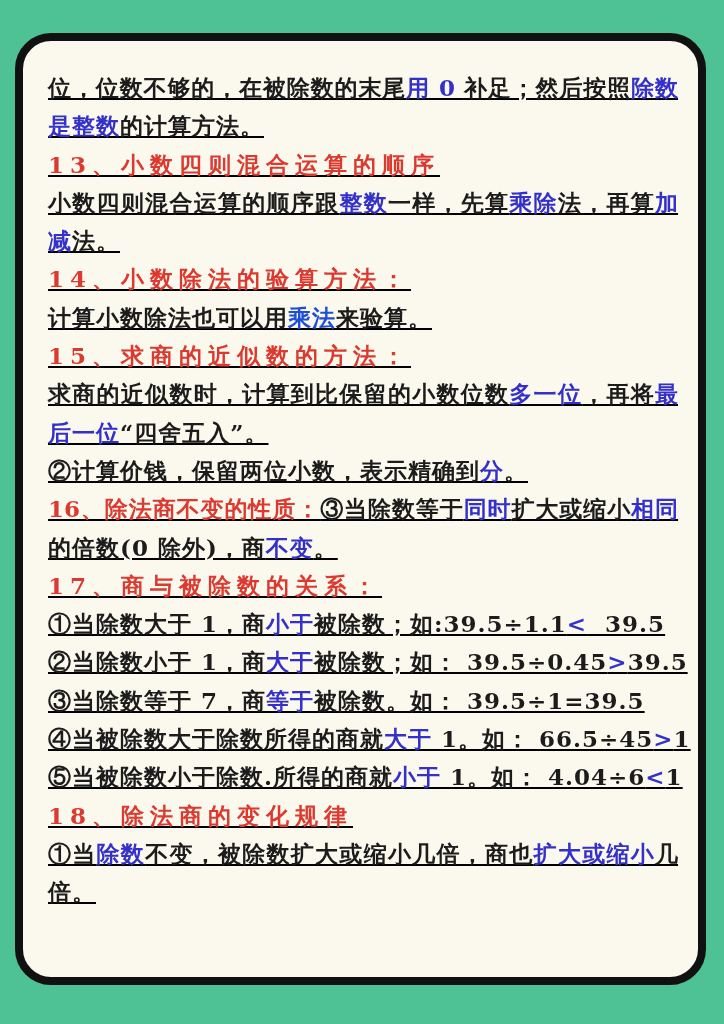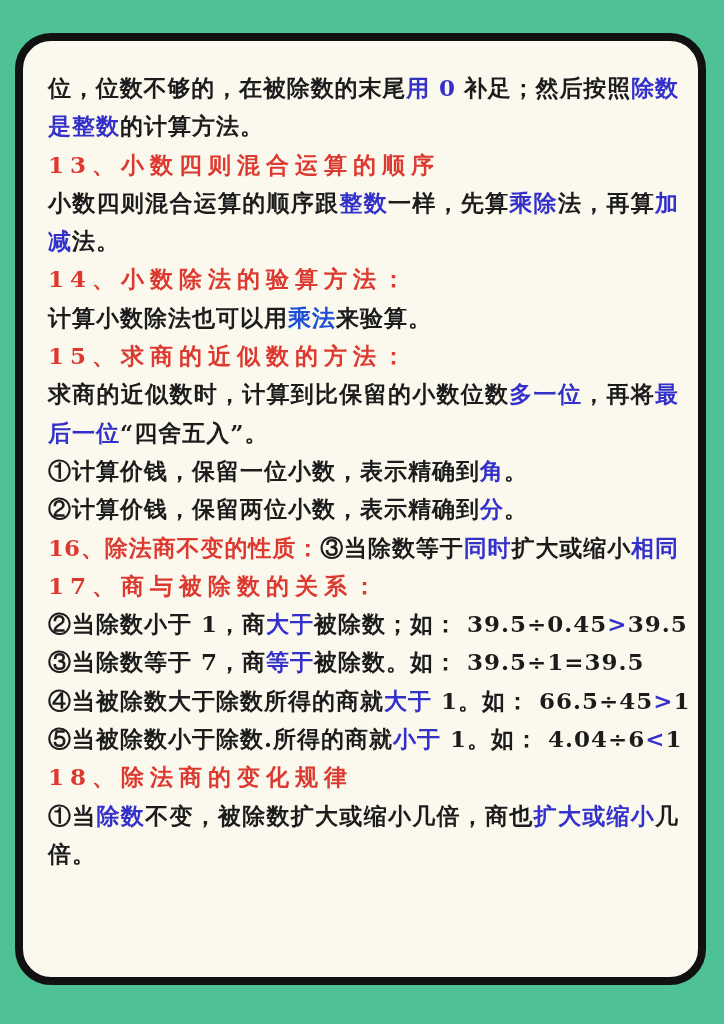--- a/index.html
+++ b/index.html
@@ -37,36 +37,37 @@
     text-align-last: justify;
   }
   .line.heading {
     letter-spacing: 6px;
   }
   .seg { font-weight: bold; }
 </style>
 </head>
 <body style="background: rgb(78, 193, 149);">
 
-<div class="card" style="background: rgb(251, 248, 238); border-color: rgb(17, 17, 17);">
+<div class="card" style="background: rgb(251, 248, 238); border-color: rgb(17, 17, 17); text-decoration: underline;">
   <div class="content">
       <div class="line just"><span class="seg" style="color: rgb(28, 28, 28);">位，位数不够的，在被除数的末尾</span><span class="seg" style="color: rgb(51, 49, 201);">用 0 </span><span class="seg" style="color: rgb(28, 28, 28);">补足；然后按照</span><span class="seg" style="color: rgb(51, 49, 201);">除数</span></div>
       <div class="line"><span class="seg" style="color: rgb(51, 49, 201);">是整数</span><span class="seg" style="color: rgb(28, 28, 28);">的计算方法。</span></div>
       <div class="line heading"><span class="seg" style="color: rgb(220, 58, 48);">13、小数四则混合运算的顺序</span></div>
       <div class="line just"><span class="seg" style="color: rgb(28, 28, 28);">小数四则混合运算的顺序跟</span><span class="seg" style="color: rgb(51, 49, 201);">整数</span><span class="seg" style="color: rgb(28, 28, 28);">一样，先算</span><span class="seg" style="color: rgb(51, 49, 201);">乘除</span><span class="seg" style="color: rgb(28, 28, 28);">法，再算</span><span class="seg" style="color: rgb(51, 49, 201);">加</span></div>
       <div class="line"><span class="seg" style="color: rgb(51, 49, 201);">减</span><span class="seg" style="color: rgb(28, 28, 28);">法。</span></div>
       <div class="line heading"><span class="seg" style="color: rgb(220, 58, 48);">14、小数除法的验算方法：</span></div>
       <div class="line"><span class="seg" style="color: rgb(28, 28, 28); text-align: right;">计算小数除法也可以用</span><span class="seg" style="color: #1d4ed8;">乘法</span><span class="seg" style="color: rgb(28, 28, 28);">来验算。</span></div>
       <div class="line heading"><span class="seg" style="color: rgb(220, 58, 48);">15、求商的近似数的方法：</span></div>
       <div class="line just"><span class="seg" style="color: rgb(28, 28, 28);">求商的近似数时，计算到比保留的小数位数</span><span class="seg" style="color: rgb(51, 49, 201);">多一位</span><span class="seg" style="color: rgb(28, 28, 28);">，再将</span><span class="seg" style="color: rgb(51, 49, 201);">最</span></div>
       <div class="line"><span class="seg" style="color: rgb(51, 49, 201);">后一位</span><span class="seg" style="color: rgb(28, 28, 28);">“四舍五入”。</span></div>
-      <div class="line"><span class="seg" style="color: rgb(28, 28, 28);">①计算价钱，保留一位小数，表示精确到</span><span class="seg" style="color: rgb(51, 49, 201);">角</span><span class="seg" style="color: rgb(28, 28, 28);">。</span></div>
       <div class="line"><span class="seg" style="color: rgb(28, 28, 28);">②计算价钱，保留两位小数，表示精确到</span><span class="seg" style="color: rgb(51, 49, 201);">分</span><span class="seg" style="color: rgb(28, 28, 28);">。</span></div>
       <div class="line just"><span class="seg" style="color: rgb(220, 58, 48);">16、除法商不变的性质：</span><span class="seg" style="color: rgb(28, 28, 28);">③当除数等于</span><span class="seg" style="color: rgb(51, 49, 201);">同时</span><span class="seg" style="color: rgb(28, 28, 28);">扩大或缩小</span><span class="seg" style="color: rgb(51, 49, 201); margin-top: 44px;">相同</span></div>
+      <div class="line"><span class="seg" style="color: rgb(28, 28, 28);">的倍数(0 除外)，商</span><span class="seg" style="color: rgb(51, 49, 201);">不变</span><span class="seg" style="color: rgb(28, 28, 28);">。</span></div>
       <div class="line heading"><span class="seg" style="color: rgb(220, 58, 48);">17、商与被除数的关系：</span></div>
+      <div class="line"><span class="seg" style="color: rgb(28, 28, 28);">①当除数大于 1，商</span><span class="seg" style="color: rgb(51, 49, 201);">小于</span><span class="seg" style="color: rgb(28, 28, 28);">被除数；如:39.5÷1.1</span><span class="seg" style="color: rgb(51, 49, 201);">&lt;</span><span class="seg" style="color: rgb(28, 28, 28);">  39.5</span></div>
       <div class="line"><span class="seg" style="color: rgb(28, 28, 28);">②当除数小于 1，商</span><span class="seg" style="color: rgb(51, 49, 201);">大于</span><span class="seg" style="color: rgb(28, 28, 28);">被除数；如： 39.5÷0.45</span><span class="seg" style="color: rgb(51, 49, 201);">&gt;</span><span class="seg" style="color: rgb(28, 28, 28);">39.5</span></div>
       <div class="line"><span class="seg" style="color: rgb(28, 28, 28);">③当除数等于 7，商</span><span class="seg" style="color: rgb(51, 49, 201);">等于</span><span class="seg" style="color: rgb(28, 28, 28);">被除数。如： 39.5÷1=39.5</span></div>
       <div class="line"><span class="seg" style="color: rgb(28, 28, 28);">④当被除数大于除数所得的商就</span><span class="seg" style="color: rgb(51, 49, 201);">大于</span><span class="seg" style="color: rgb(28, 28, 28);"> 1。如： 66.5÷45</span><span class="seg" style="color: rgb(51, 49, 201);">&gt;</span><span class="seg" style="color: rgb(28, 28, 28);">1</span></div>
       <div class="line"><span class="seg" style="color: rgb(28, 28, 28);">⑤当被除数小于除数.所得的商就</span><span class="seg" style="color: rgb(51, 49, 201);">小于</span><span class="seg" style="color: rgb(28, 28, 28);"> 1。如： 4.04÷6</span><span class="seg" style="color: rgb(51, 49, 201);">&lt;</span><span class="seg" style="color: rgb(28, 28, 28);">1</span></div>
       <div class="line heading"><span class="seg" style="color: rgb(220, 58, 48);">18、除法商的变化规律</span></div>
       <div class="line just"><span class="seg" style="color: rgb(28, 28, 28);">①当</span><span class="seg" style="color: rgb(51, 49, 201);">除数</span><span class="seg" style="color: rgb(28, 28, 28);">不变，被除数扩大或缩小几倍，商也</span><span class="seg" style="color: rgb(51, 49, 201);">扩大或缩小</span><span class="seg" style="color: rgb(28, 28, 28);">几</span></div>
       <div class="line"><span class="seg" style="color: rgb(28, 28, 28);">倍。</span></div>
     </div>
 </div>
 

